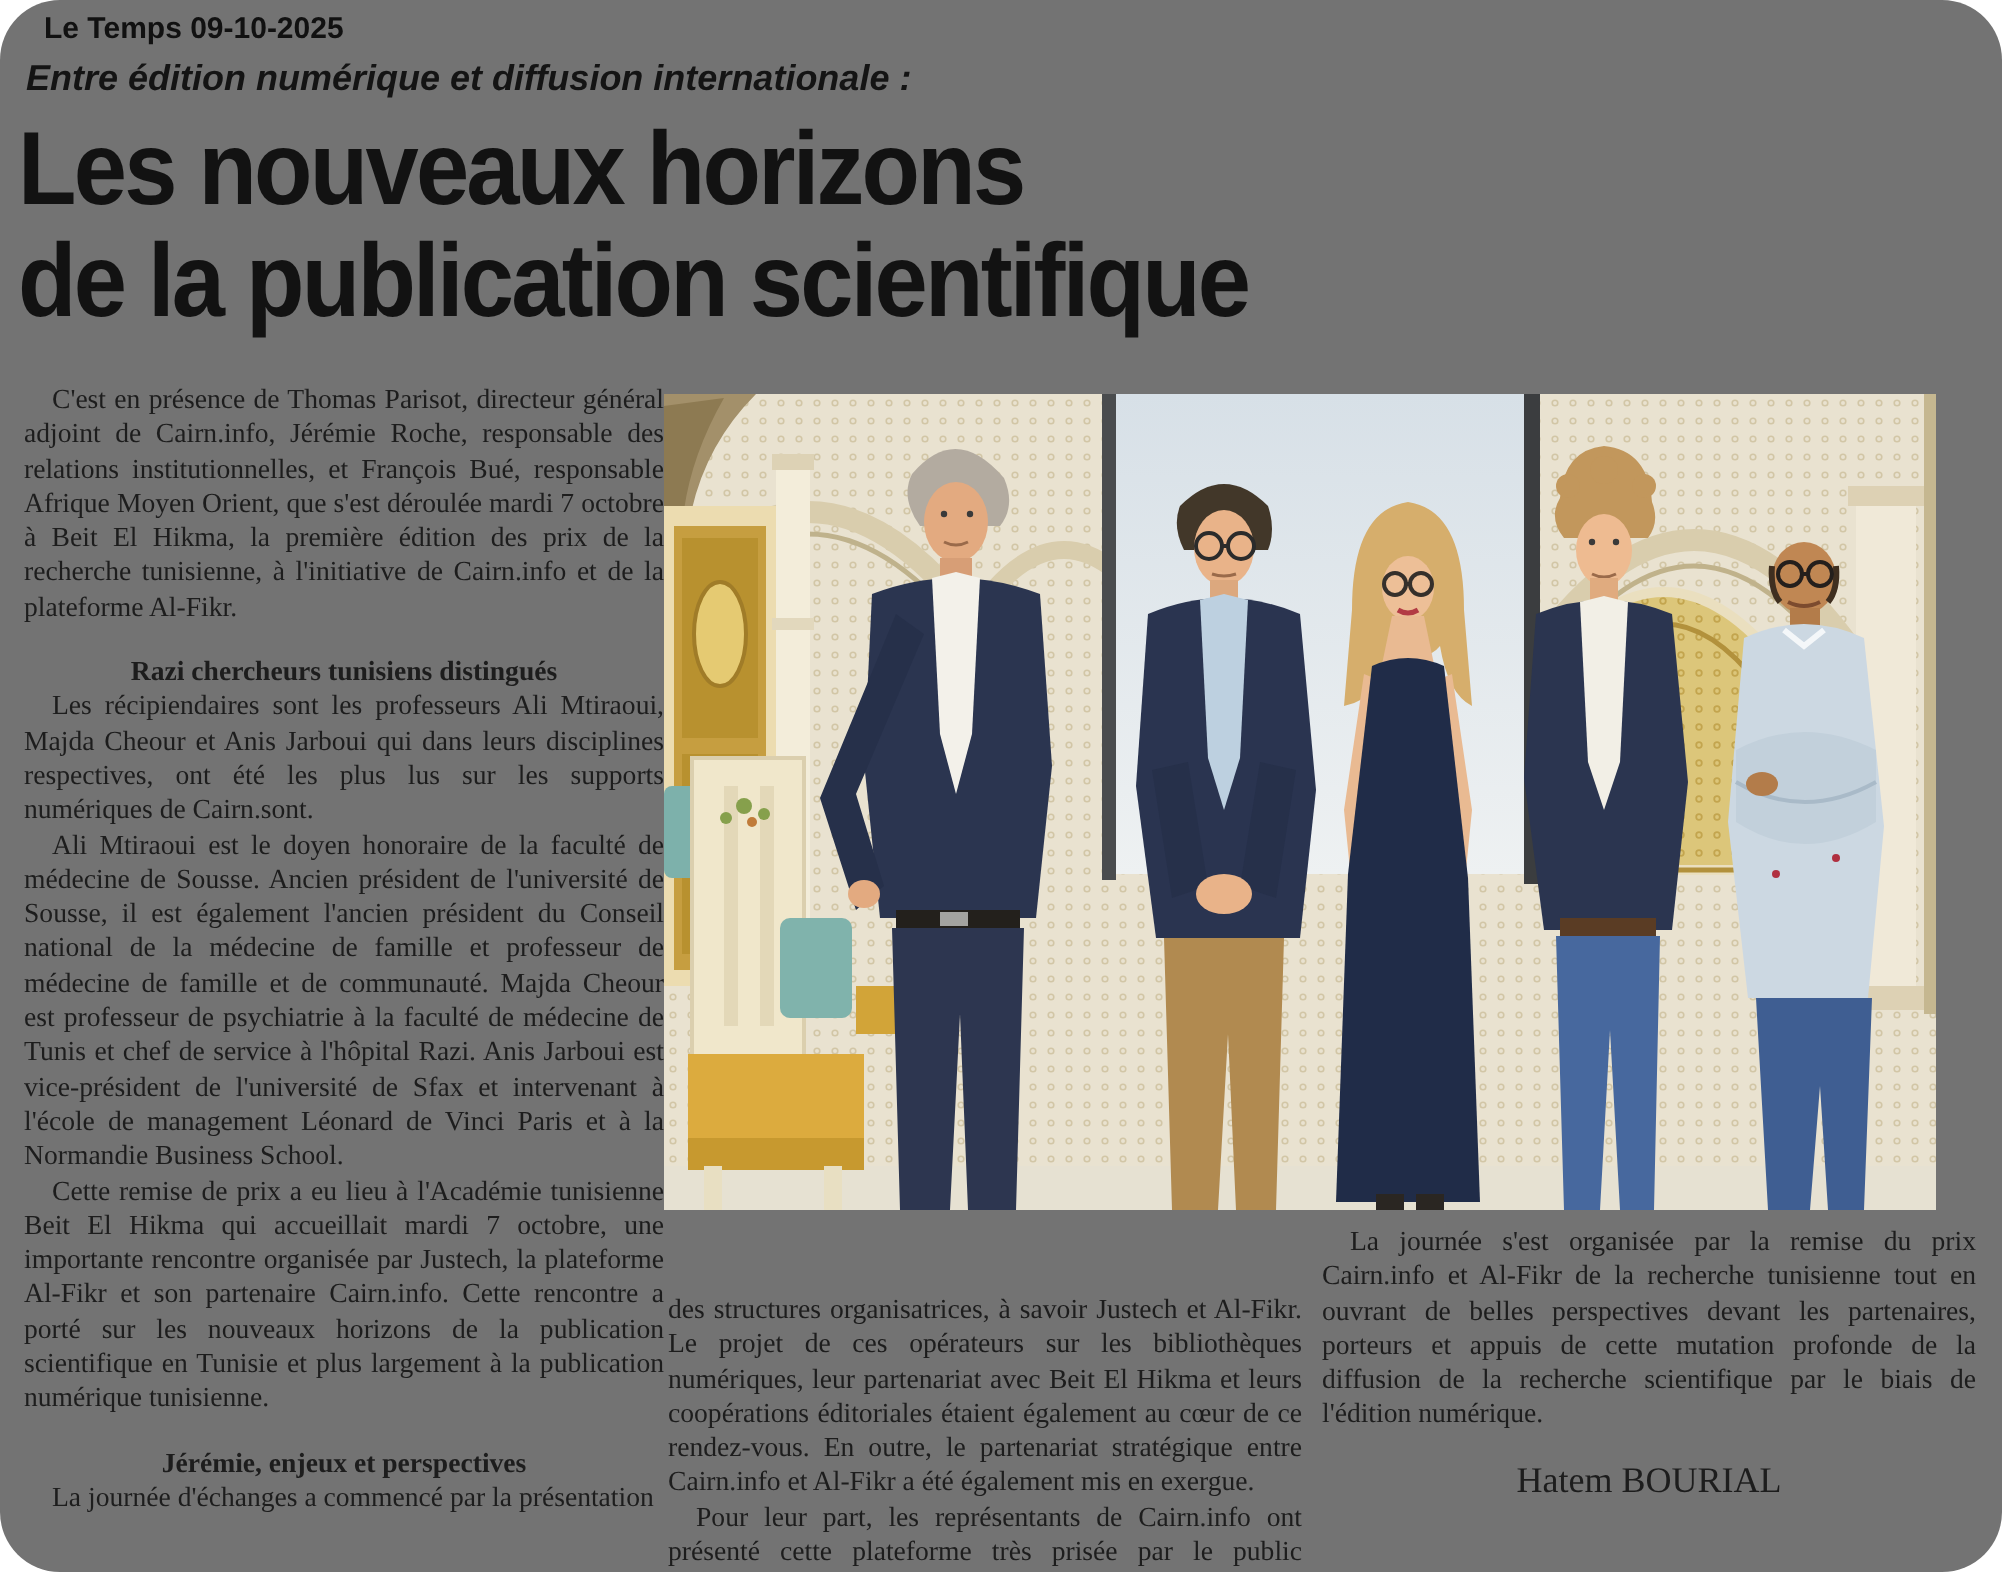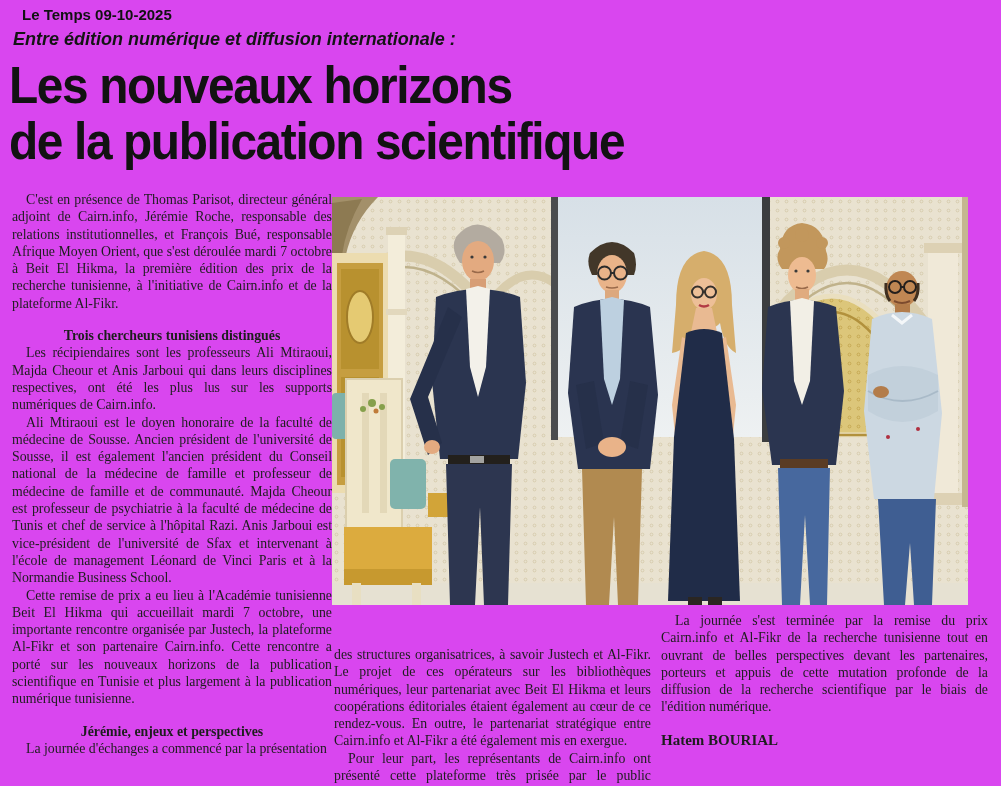--- a/index.html
+++ b/index.html
@@ -1,19 +1,20 @@
 <!DOCTYPE html>
 <html lang="fr"><head>
 <meta charset="utf-8">
 <style>
   html,body { margin:0; padding:0; background:#ffffff; }
   .page {
-    position:relative; width:1001px; height:786px; background:#d946ef;
+    position:relative; width:1001px; height:786px; background:#737373;
     font-family:"Liberation Serif","DejaVu Serif",serif; color:#1c1c1c;
     overflow:hidden;
+    border-radius:30px;
   }
   .masthead {
     position:absolute; left:22px; top:6px;
     font-family:"Liberation Sans","DejaVu Sans",sans-serif;
     font-weight:bold; font-size:15px; color:#111;
   }
   .kicker {
     position:absolute; left:13px; top:29px;
     font-family:"Liberation Sans","DejaVu Sans",sans-serif;
     font-weight:bold; font-style:italic; font-size:18px; color:#141414;
@@ -30,44 +31,44 @@
   }
   .col p { margin:0; text-indent:14px; }
   .col p.cont { text-indent:0; }
   .col p.subhead {
     text-indent:0; text-align:center; font-weight:bold; margin-top:15px;
   }
   .col-left  { left:12px;  top:191px; width:320px; }
   .col-mid   { left:334px; top:612px; width:317px;margin-top:34px; }
   .col-right { left:661px; top:612px; width:327px; }
   .byline {
-    text-indent:0 !important; text-align:left; font-weight:bold;
-    font-size:15px; margin-top:16px !important;
+    text-indent:0 !important; text-align:center; font-weight:normal;
+    font-size:18px; margin-top:16px !important;
   }
   .photo-wrap { position:absolute; left:332px; top:197px; width:636px; height:408px; }
   .photo-wrap svg { display:block; }
 </style>
 </head>
 <body>
 
 <div class="page">
 
   <div class="masthead">Le Temps 09-10-2025</div>
 
   <div class="kicker">Entre édition numérique et diffusion internationale :</div>
 
   <div class="headline">
     <div>Les nouveaux horizons</div>
     <div>de la publication scientifique</div>
   </div>
 
   <div class="col col-left" lang="fr">
     <p>C'est en présence de Thomas Parisot, directeur général adjoint de Cairn.info, Jérémie Roche, responsable des relations institutionnelles, et François Bué, responsable Afrique Moyen Orient, que s'est déroulée mardi 7 octobre à Beit El Hikma, la première édition des prix de la recherche tunisienne, à l'initiative de Cairn.info et de la plateforme Al-Fikr.</p>
-    <p class="subhead">Trois chercheurs tunisiens distingués</p>
-    <p>Les récipiendaires sont les professeurs Ali Mtiraoui, Majda Cheour et Anis Jarboui qui dans leurs disciplines respectives, ont été les plus lus sur les supports numériques de Cairn.info.</p>
+    <p class="subhead">Razi chercheurs tunisiens distingués</p>
+    <p>Les récipiendaires sont les professeurs Ali Mtiraoui, Majda Cheour et Anis Jarboui qui dans leurs disciplines respectives, ont été les plus lus sur les supports numériques de Cairn.sont.</p>
     <p>Ali Mtiraoui est le doyen honoraire de la faculté de médecine de Sousse. Ancien président de l'université de Sousse, il est également l'ancien président du Conseil national de la médecine de famille et professeur de médecine de famille et de communauté. Majda Cheour est professeur de psychiatrie à la faculté de médecine de Tunis et chef de service à l'hôpital Razi. Anis Jarboui est vice-président de l'université de Sfax et intervenant à l'école de management Léonard de Vinci Paris et à la Normandie Business School.</p>
     <p>Cette remise de prix a eu lieu à l'Académie tunisienne Beit El Hikma qui accueillait mardi 7 octobre, une importante rencontre organisée par Justech, la plateforme Al-Fikr et son partenaire Cairn.info. Cette rencontre a porté sur les nouveaux horizons de la publication scientifique en Tunisie et plus largement à la publication numérique tunisienne.</p>
     <p class="subhead">Jérémie, enjeux et perspectives</p>
     <p>La journée d'échanges a commencé par la présentation</p>
   </div>
 
   <div class="photo-wrap">
     <svg viewBox="0 0 636 408" width="636" height="408" preserveAspectRatio="none" role="img">
       <defs>
         <pattern id="carv" width="9" height="9" patternUnits="userSpaceOnUse">
@@ -231,17 +232,17 @@
       </g>
     </svg>
   </div>
 
   <div class="col col-mid" lang="fr">
     <p class="cont">des structures organisatrices, à savoir Justech et Al-Fikr. Le projet de ces opérateurs sur les bibliothèques numériques, leur partenariat avec Beit El Hikma et leurs coopérations éditoriales étaient également au cœur de ce rendez-vous. En outre, le partenariat stratégique entre Cairn.info et Al-Fikr a été également mis en exergue.</p>
     <p>Pour leur part, les représentants de Cairn.info ont présenté cette plateforme très prisée par le public universitaire leurs en évoquant les enjeux, perspectives et apports</p>
   </div>
 
   <div class="col col-right" lang="fr">
-    <p>La journée s'est terminée par la remise du prix Cairn.info et Al-Fikr de la recherche tunisienne tout en ouvrant de belles perspectives devant les partenaires, porteurs et appuis de cette mutation profonde de la diffusion de la recherche scientifique par le biais de l'édition numérique.</p>
+    <p>La journée s'est organisée par la remise du prix Cairn.info et Al-Fikr de la recherche tunisienne tout en ouvrant de belles perspectives devant les partenaires, porteurs et appuis de cette mutation profonde de la diffusion de la recherche scientifique par le biais de l'édition numérique.</p>
     <p class="byline">Hatem BOURIAL</p>
   </div>
 
 </div>
 
 </body></html>

